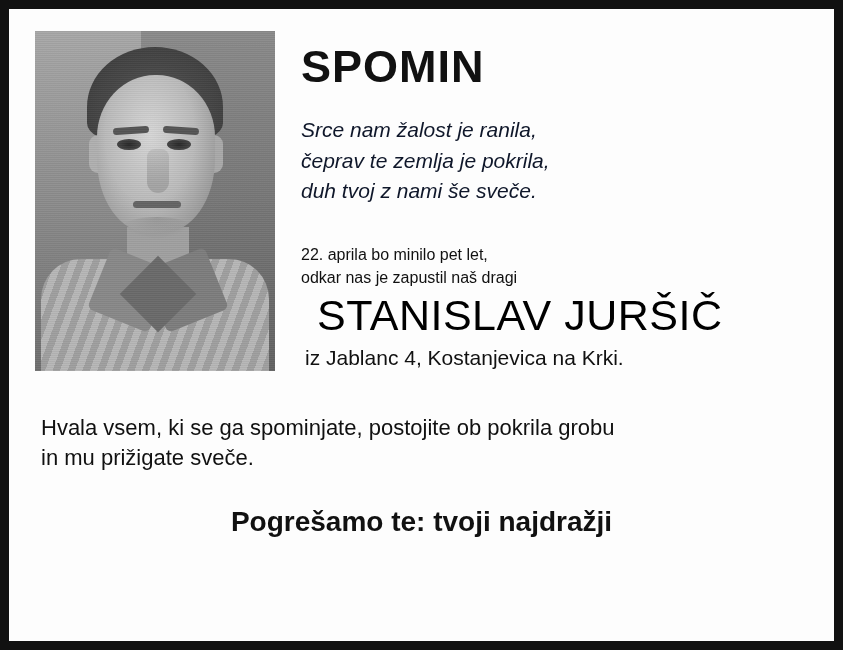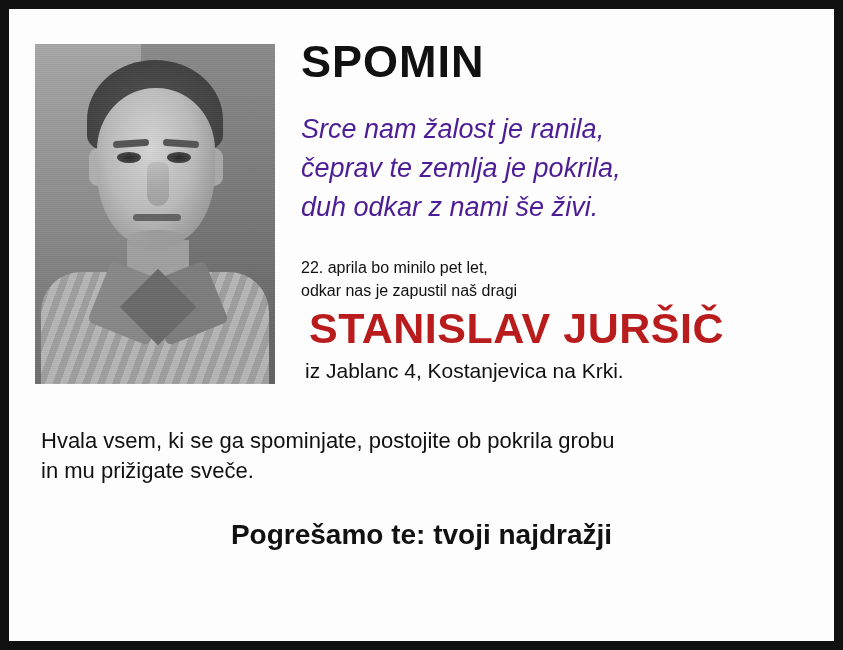--- a/index.html
+++ b/index.html
@@ -154,42 +154,42 @@
     font-size: 45px;
     font-weight: bold;
     letter-spacing: 1px;
     color: #111111;
     margin: 6px 0 26px 0;
     line-height: 1;
   }
 
   .verse {
     font-style: italic;
-    font-size: 27px;
+    font-size: 21px;
     line-height: 1.45;
-    color: #4c1d95;
-    margin-bottom: 30px;
+    color: #0f172a;
+    margin-bottom: 38px;
   }
   .verse div { white-space: nowrap; }
 
   .intro {
     font-size: 16px;
     line-height: 1.42;
     color: #111111;
     margin-bottom: 2px;
   }
   .intro div { white-space: nowrap; }
 
   .name {
     font-size: 43px;
-    font-weight: bold;
-    color: #b91c1c;
+    font-weight: normal;
+    color: #000000;
     line-height: 1.02;
     letter-spacing: 0.5px;
-    margin: 4px 0 6px 8px;
+    margin: 4px 0 6px 16px;
     white-space: nowrap;
   }
 
   .address {
     font-size: 21px;
     color: #111111;
     line-height: 1.3;
     padding-left: 4px;
   }
 
@@ -242,21 +242,21 @@
         </div>
       </div>
 
       <div class="right-col">
 
         <div class="title">SPOMIN</div>
 
         <div class="verse">
           <div>Srce nam žalost je ranila,</div>
           <div>čeprav te zemlja je pokrila,</div>
-          <div>duh odkar z nami še živi.</div>
+          <div>duh tvoj z nami še sveče.</div>
         </div>
 
         <div class="intro">
           <div>22. aprila bo minilo pet let,</div>
           <div>odkar nas je zapustil naš dragi</div>
         </div>
 
         <div class="name">STANISLAV JURŠIČ</div>
         <div class="address">iz Jablanc 4, Kostanjevica na Krki.</div>
 

